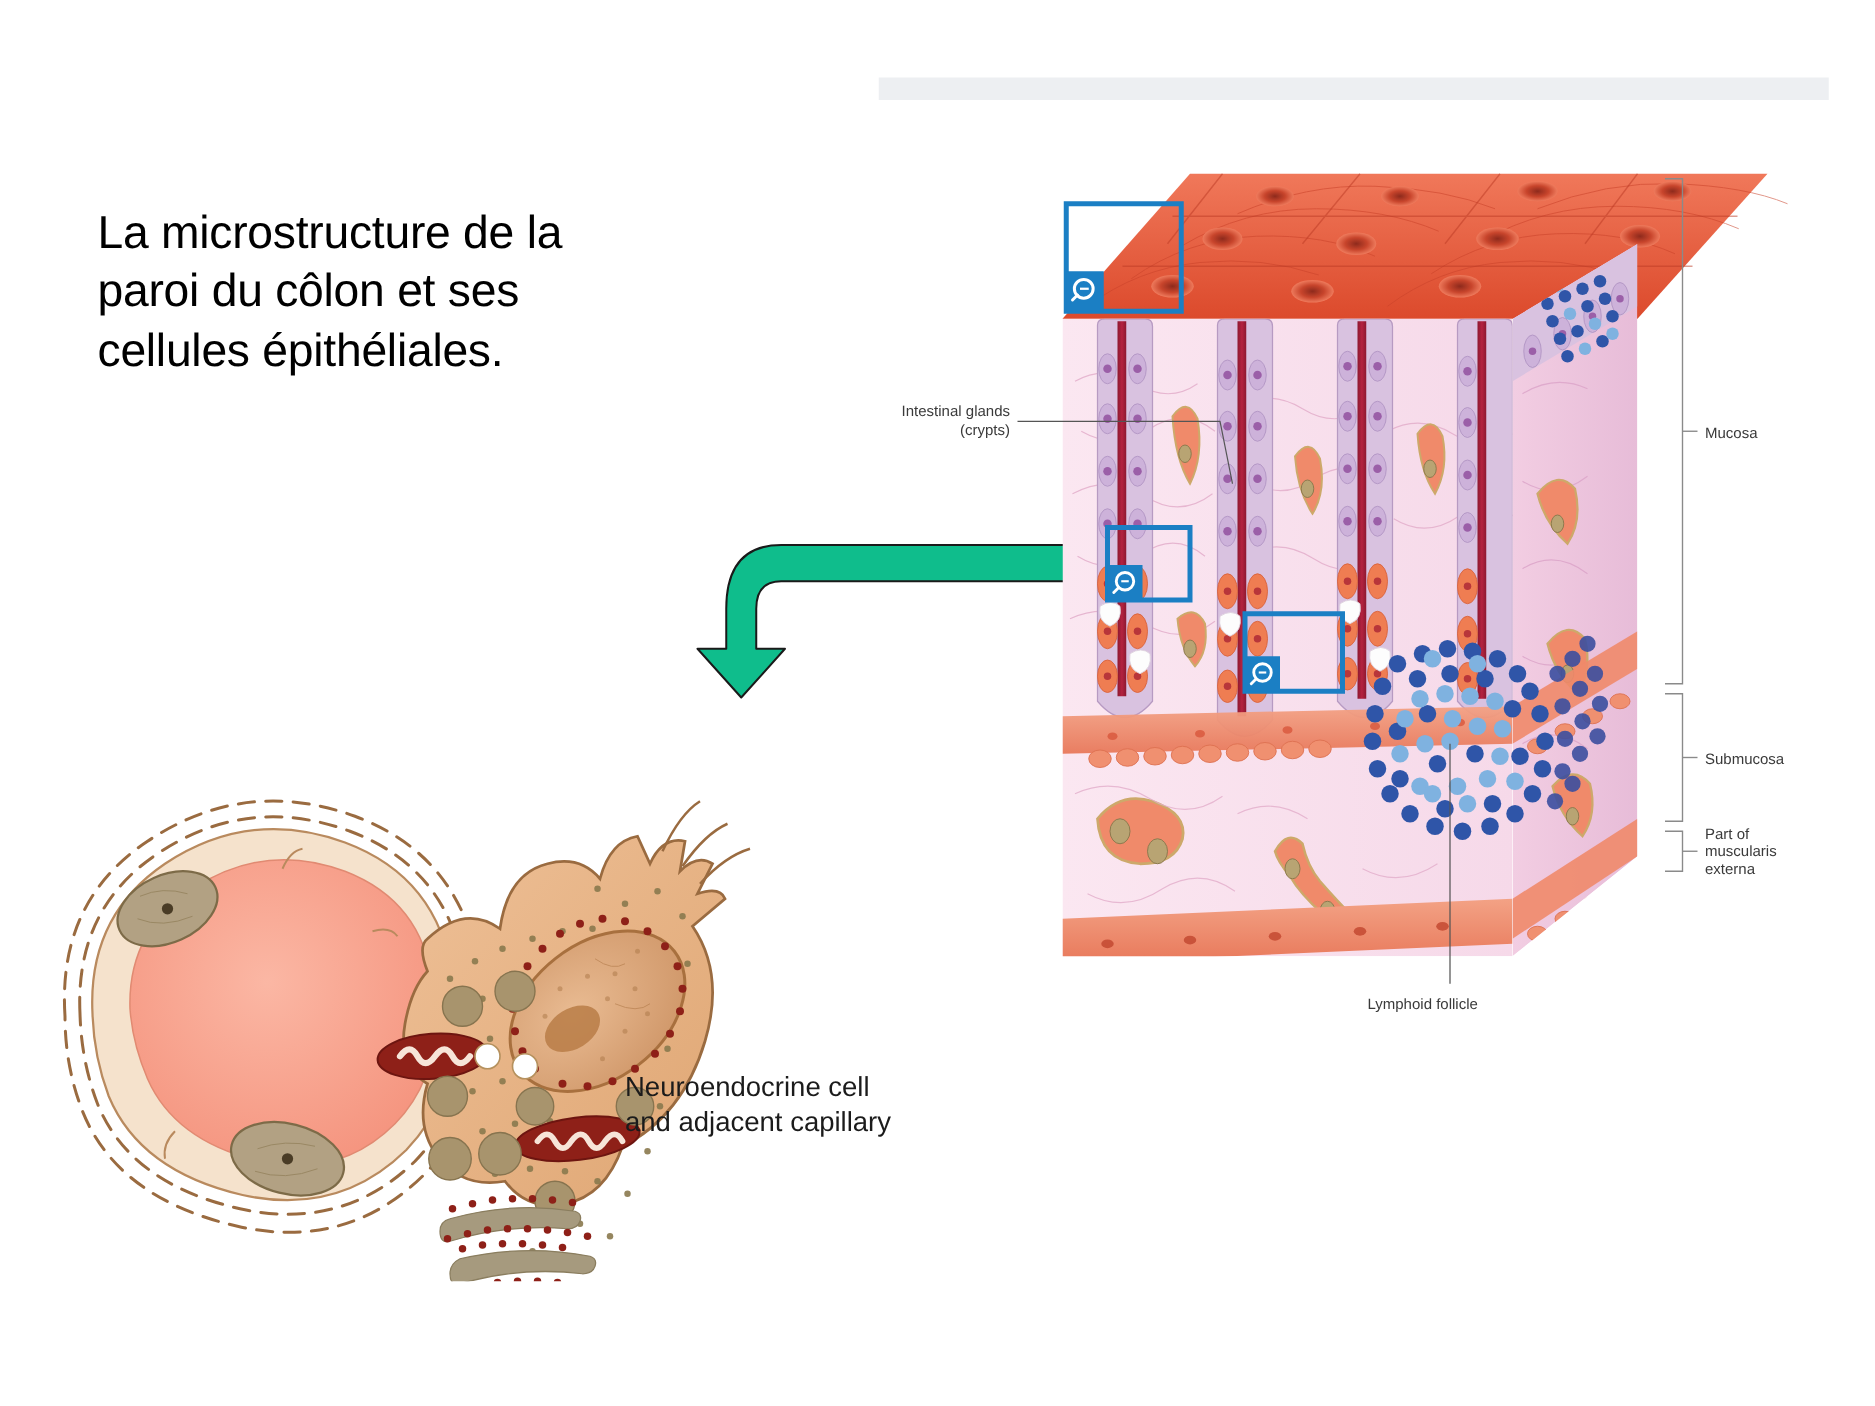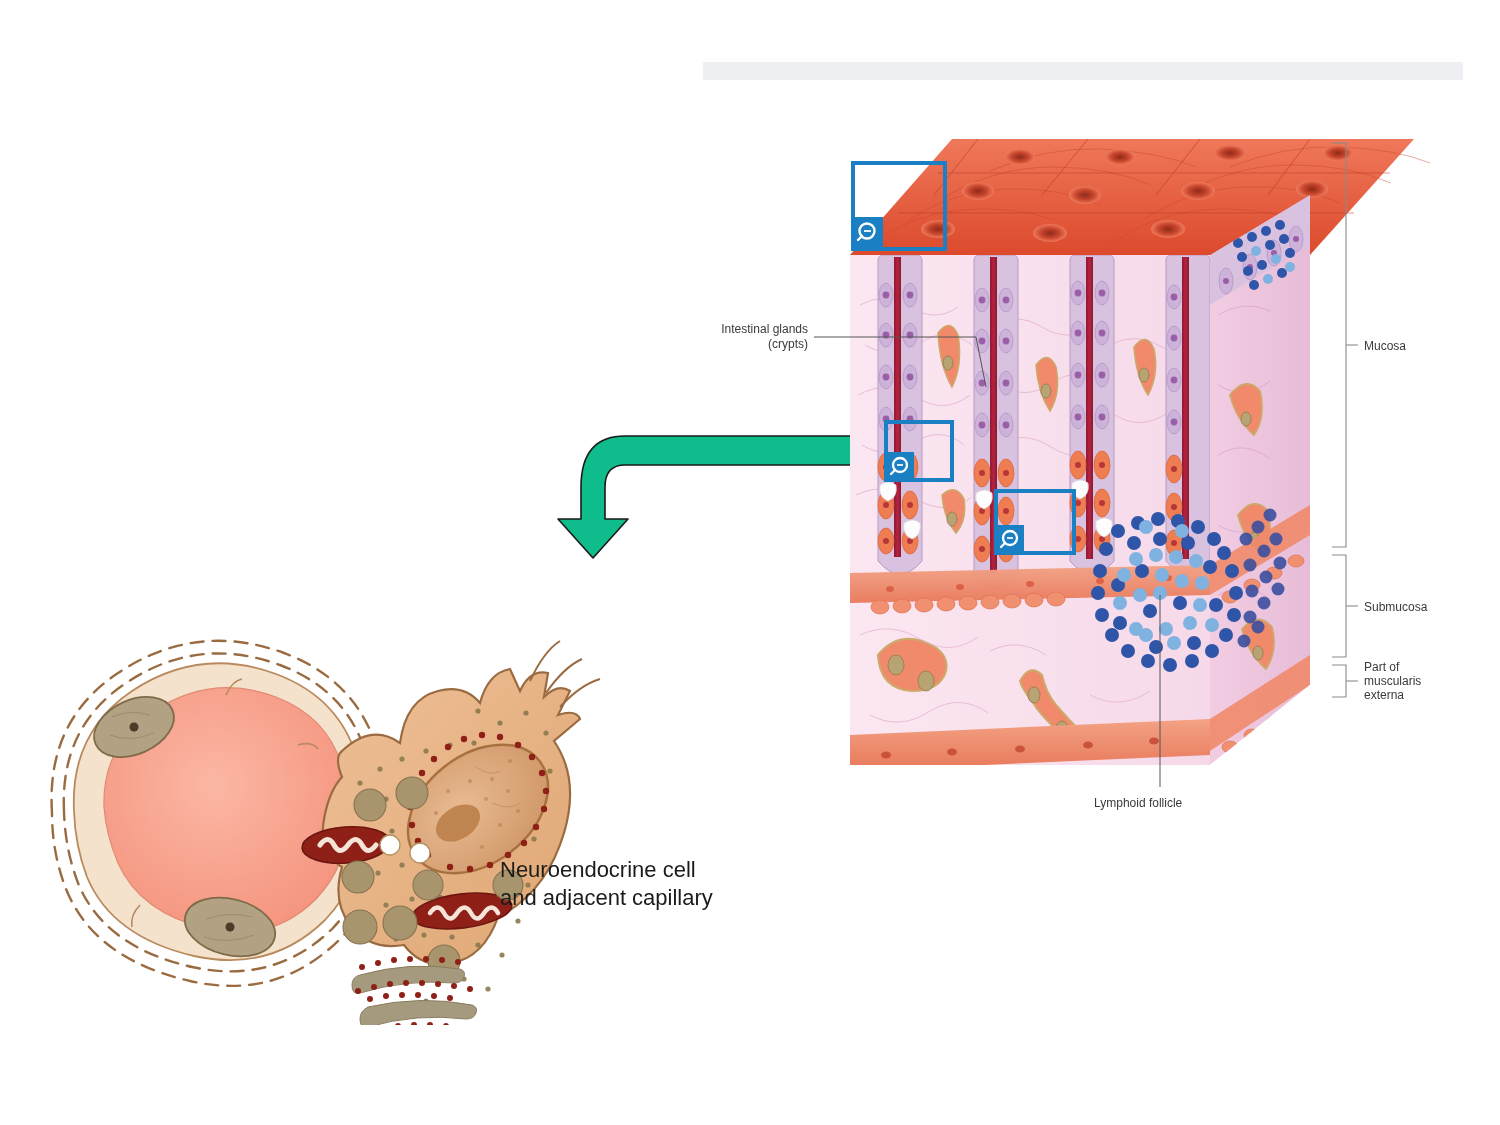--- a/index.html
+++ b/index.html
@@ -28,20 +28,23 @@
 
   .lbl{font-family:"Liberation Sans","DejaVu Sans",sans-serif;fill:#3a3a3a;}
 </style>
 </head>
 <body>
 
 <div id="slide" style="background: rgb(255, 255, 255);">
 
   <div id="topbar" style="background: rgb(237, 239, 242);"></div>
 
+  <div id="title" style="white-space:pre-line;">La microstructure de la
+paroi du côlon et ses
+cellules épithéliales.</div>
 
   <div id="arrow">
     <svg id="arrowsvg" viewBox="0 0 340 150" xmlns="http://www.w3.org/2000/svg">
       <path d="M330 21 L330 50 L75 50 Q55 50 55 72 L55 104 L78 104 L43 143 L8 104 L31 104 L31 72 Q31 21 75 21 Z" fill="#0fbd8c" stroke="#1a1a1a" stroke-width="1.6" stroke-linejoin="round"></path>
     </svg>
   </div>
 
   <div id="cellfig">
     <svg id="cellsvg" viewBox="0 0 720 470" xmlns="http://www.w3.org/2000/svg">
       <defs>

